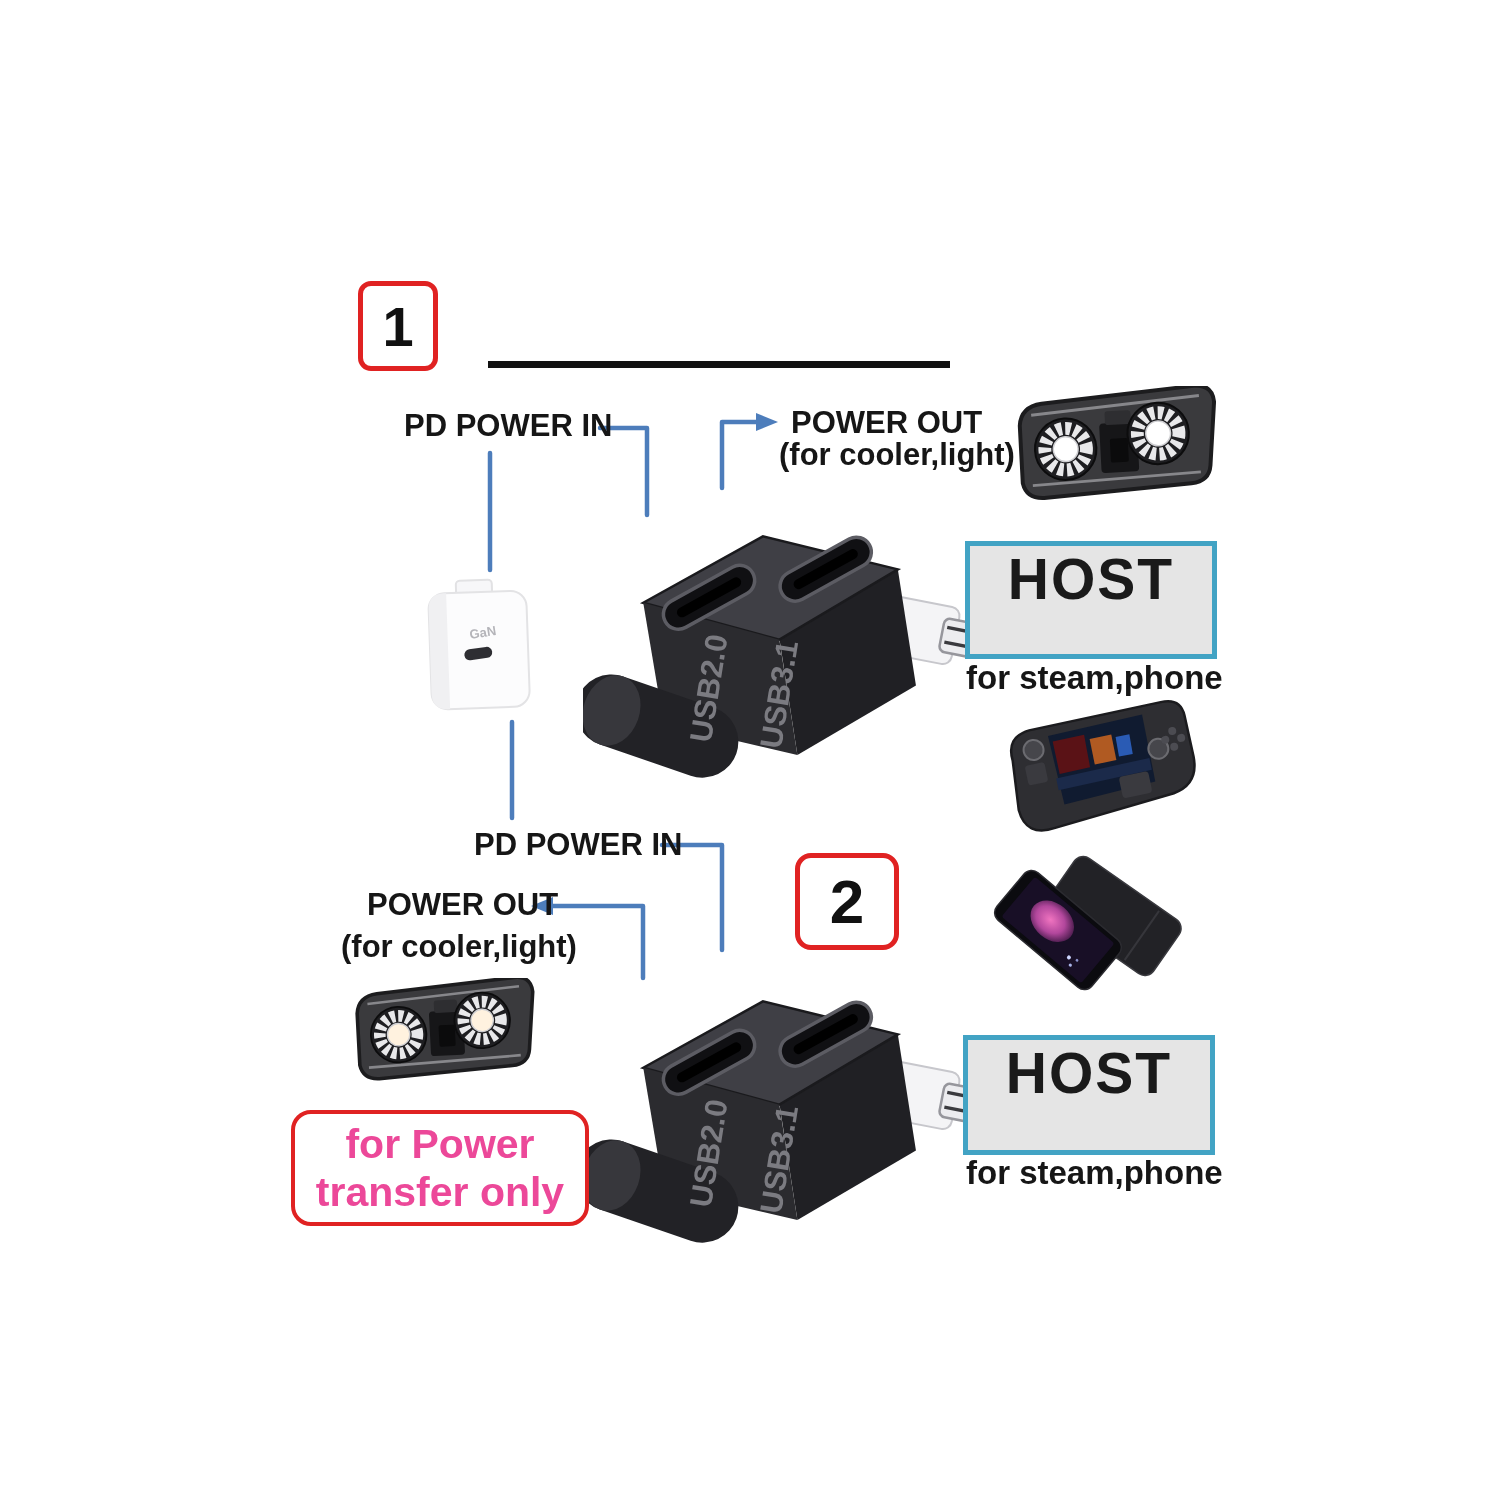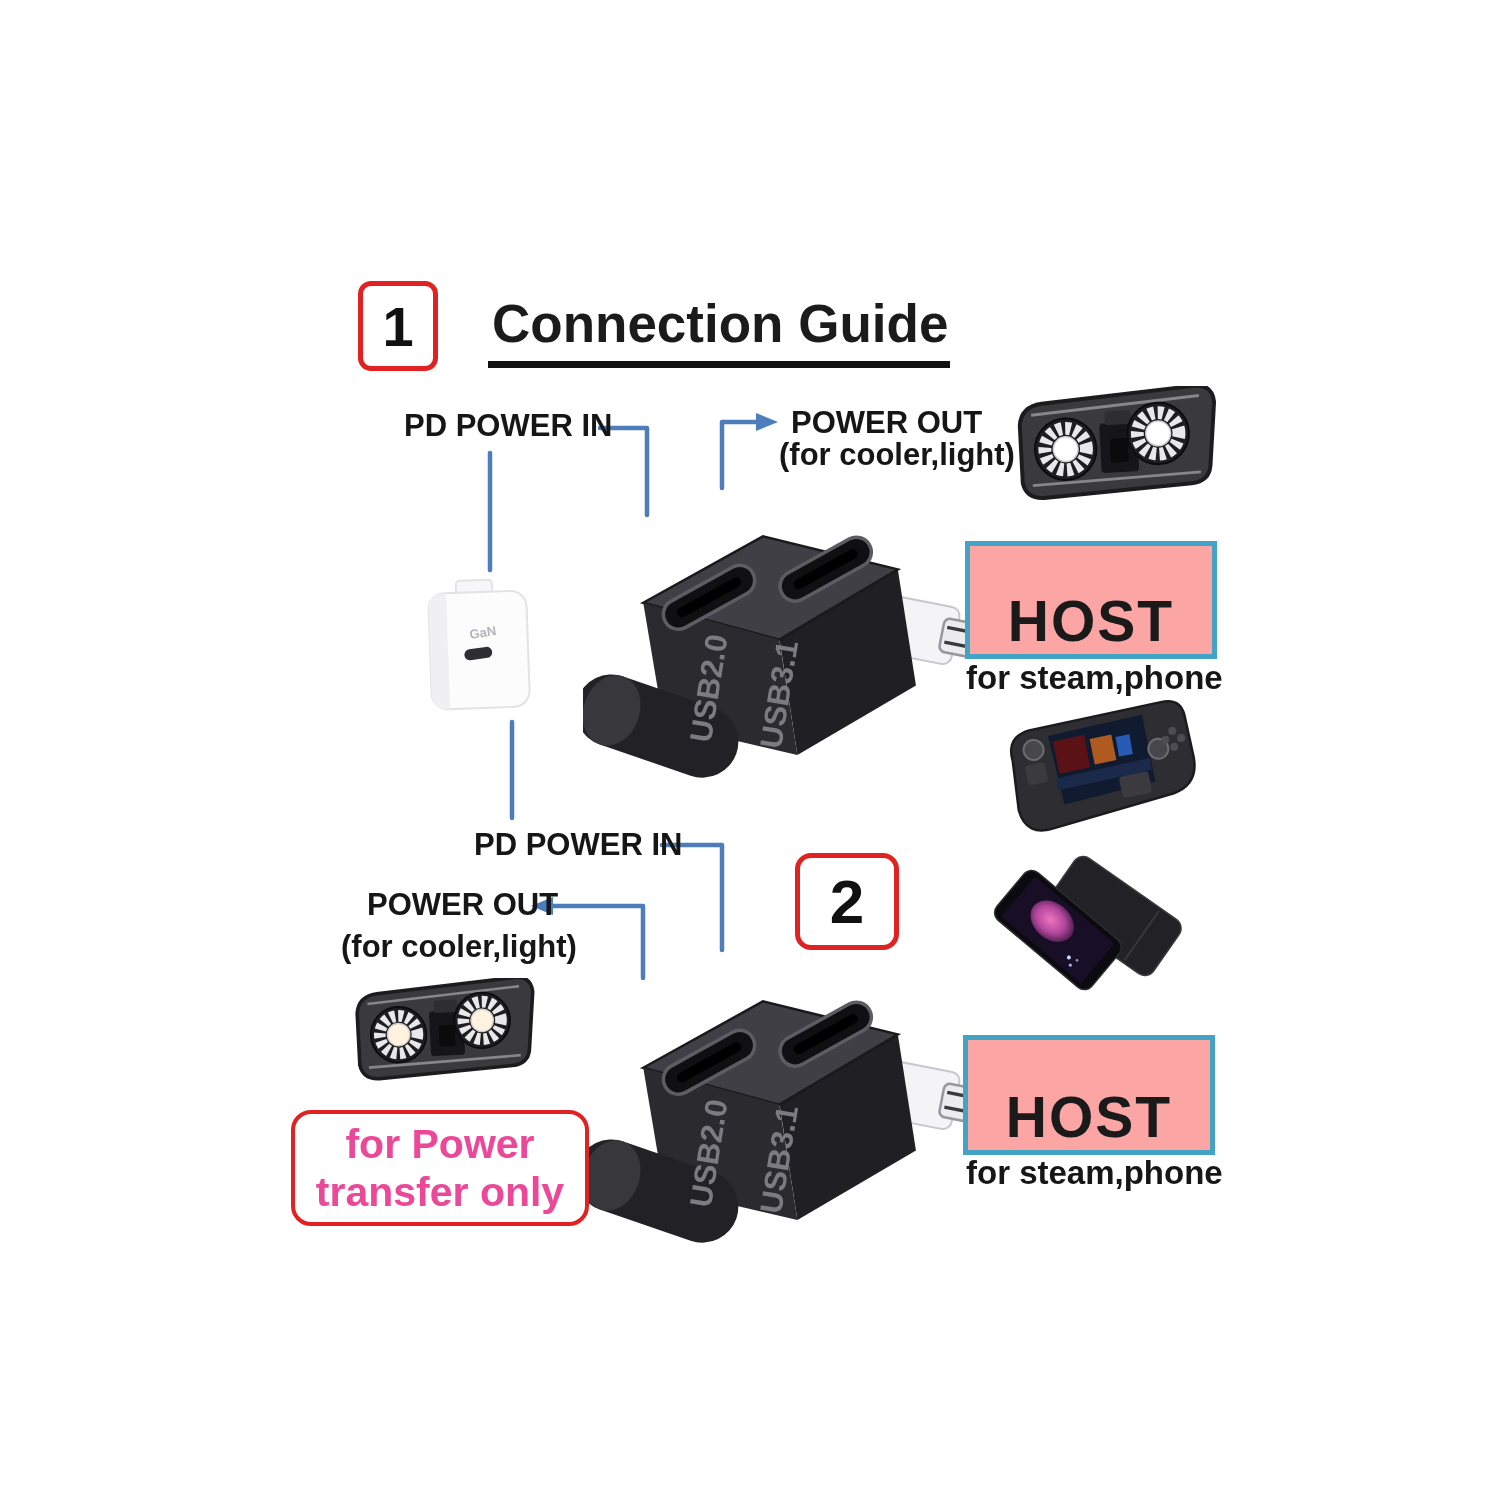--- a/index.html
+++ b/index.html
@@ -7,22 +7,22 @@
     position:relative;width:1499px;height:1500px;background:#ffffff;
     font-family:"Liberation Sans",sans-serif;color:#1b1b1b;overflow:hidden;
   }
   .abs{position:absolute;}
   .label{position:absolute;font-weight:bold;white-space:nowrap;color:#161616;}
   .step-box{
     position:absolute;border:5px solid #e02222;border-radius:13px;background:#fff;
     display:flex;align-items:center;justify-content:center;font-weight:bold;color:#111;
   }
   .host-box{
-    position:absolute;border:5px solid #42a3c4;background:#fca5a5;
-    display:flex;align-items:flex-end;justify-content:center;font-weight:bold;color:#1a1a1a;
+    position:absolute;border:5px solid #42a3c4;background:#e5e5e5;
+    display:flex;align-items:flex-start;justify-content:center;font-weight:bold;color:#1a1a1a;
     letter-spacing:2px;
   }
   .note-box{
     position:absolute;border:4px solid #e02222;border-radius:20px;background:#fff;
     display:flex;align-items:center;justify-content:center;text-align:center;
     font-weight:bold;color:#ec4899;line-height:1.18;
   }
   .title{position:absolute;font-weight:bold;color:#1b1b1b;white-space:nowrap;}
   .underline{position:absolute;background:#111;}
   svg text{font-family:"Liberation Sans",sans-serif;}
@@ -42,21 +42,20 @@
       <path d="M662 845 L722 845 L722 950"></path>
       <path d="M643 978 L643 906 L549 906"></path>
     </g>
     <polygon points="756,413 778,422 756,431" fill="#4d7dbb"></polygon>
     <polygon points="553,897 531,906 553,915" fill="#4d7dbb"></polygon>
   </svg>
 
   <div class="step-box" style="left:358px;top:281px;width:70px;height:80px;font-size:56px;">
     <span>1</span>
   </div>
-  <div class="title" style="left:492px;top:293px;font-size:53px;">Connection Guide</div>
   <div class="underline" style="left:488px;top:361px;width:462px;height:7px;"></div>
 
   <div class="label" style="left:404px;top:408px;font-size:31px;">PD POWER IN</div>
   <div class="label" style="left:791px;top:405px;font-size:31px;">POWER OUT</div>
   <div class="label" style="left:779px;top:437px;font-size:31px;">(for cooler,light)</div>
 
   <div class="abs" style="left:1003px;top:386px;width:228px;height:116px;">
     <svg width="228" height="116" viewBox="0 0 230 115">
       <g transform="rotate(-3 115 57)">
         <path d="M18 34 Q20 15 41 13 L195 3 Q214 2 215 20 L208 84 Q206 100 188 101 L39 108 Q21 108 18 92 Z" fill="#3a3a3d" stroke="#1c1c1e" stroke-width="4"></path>

